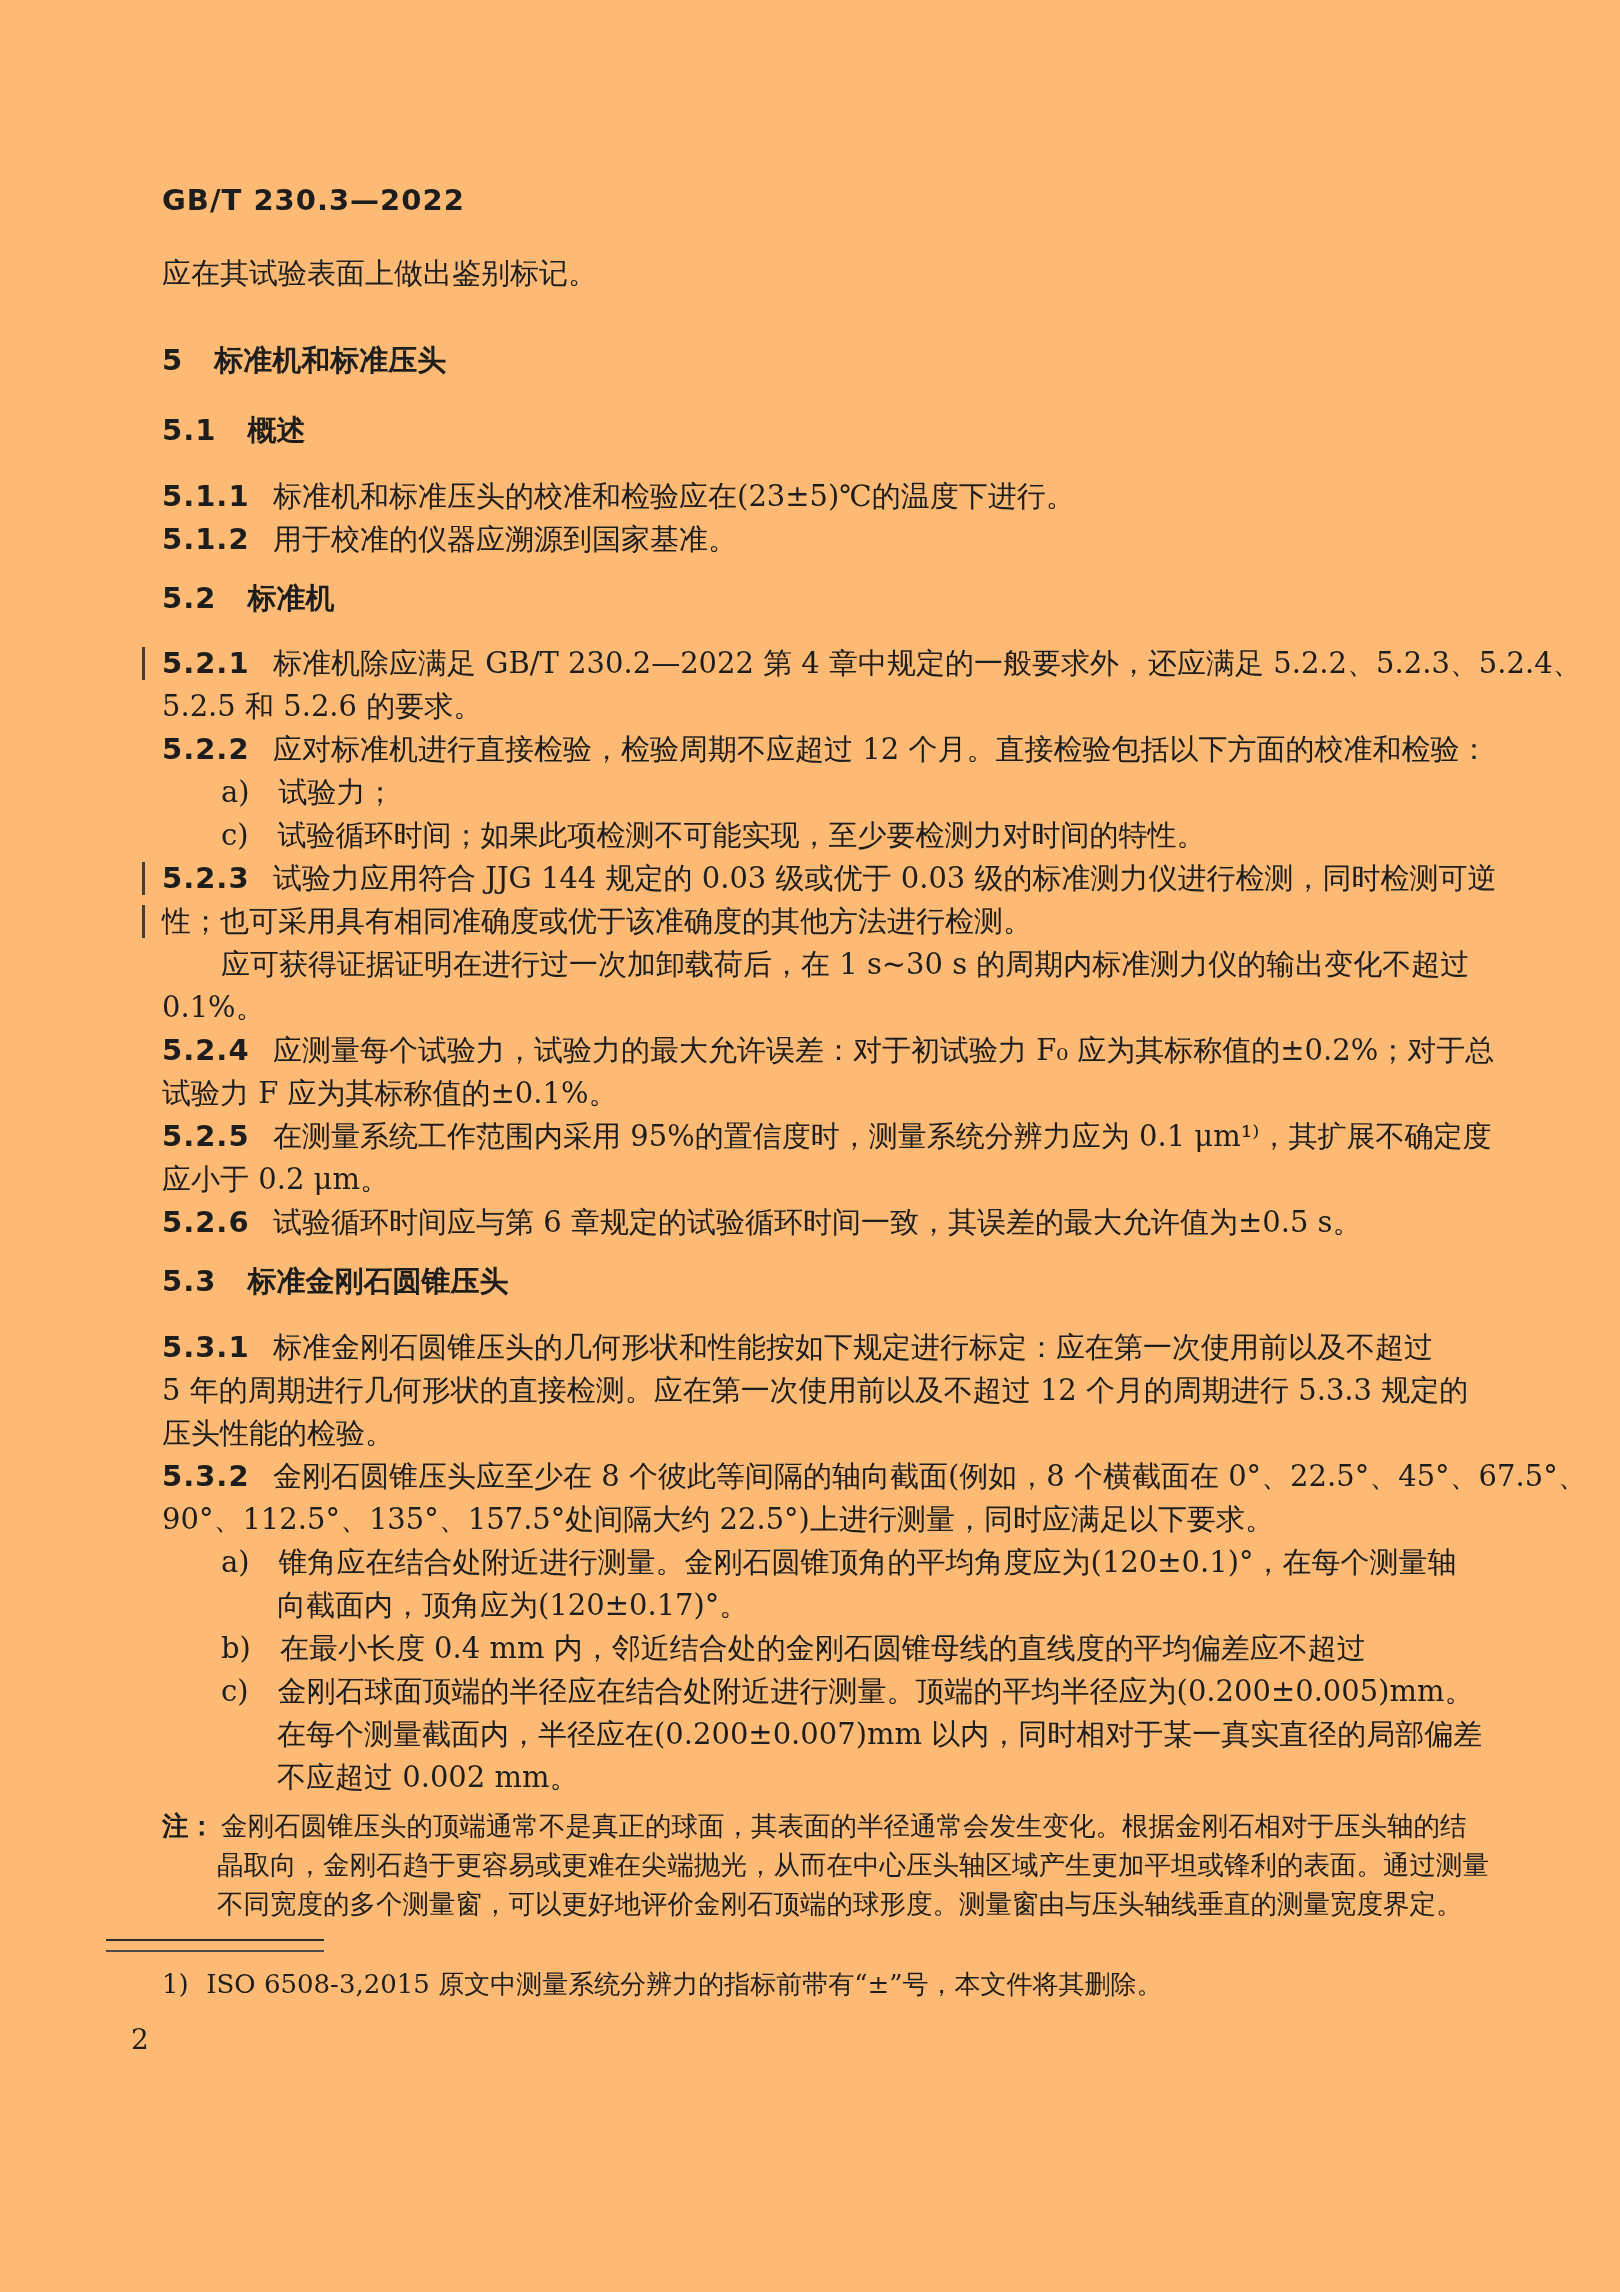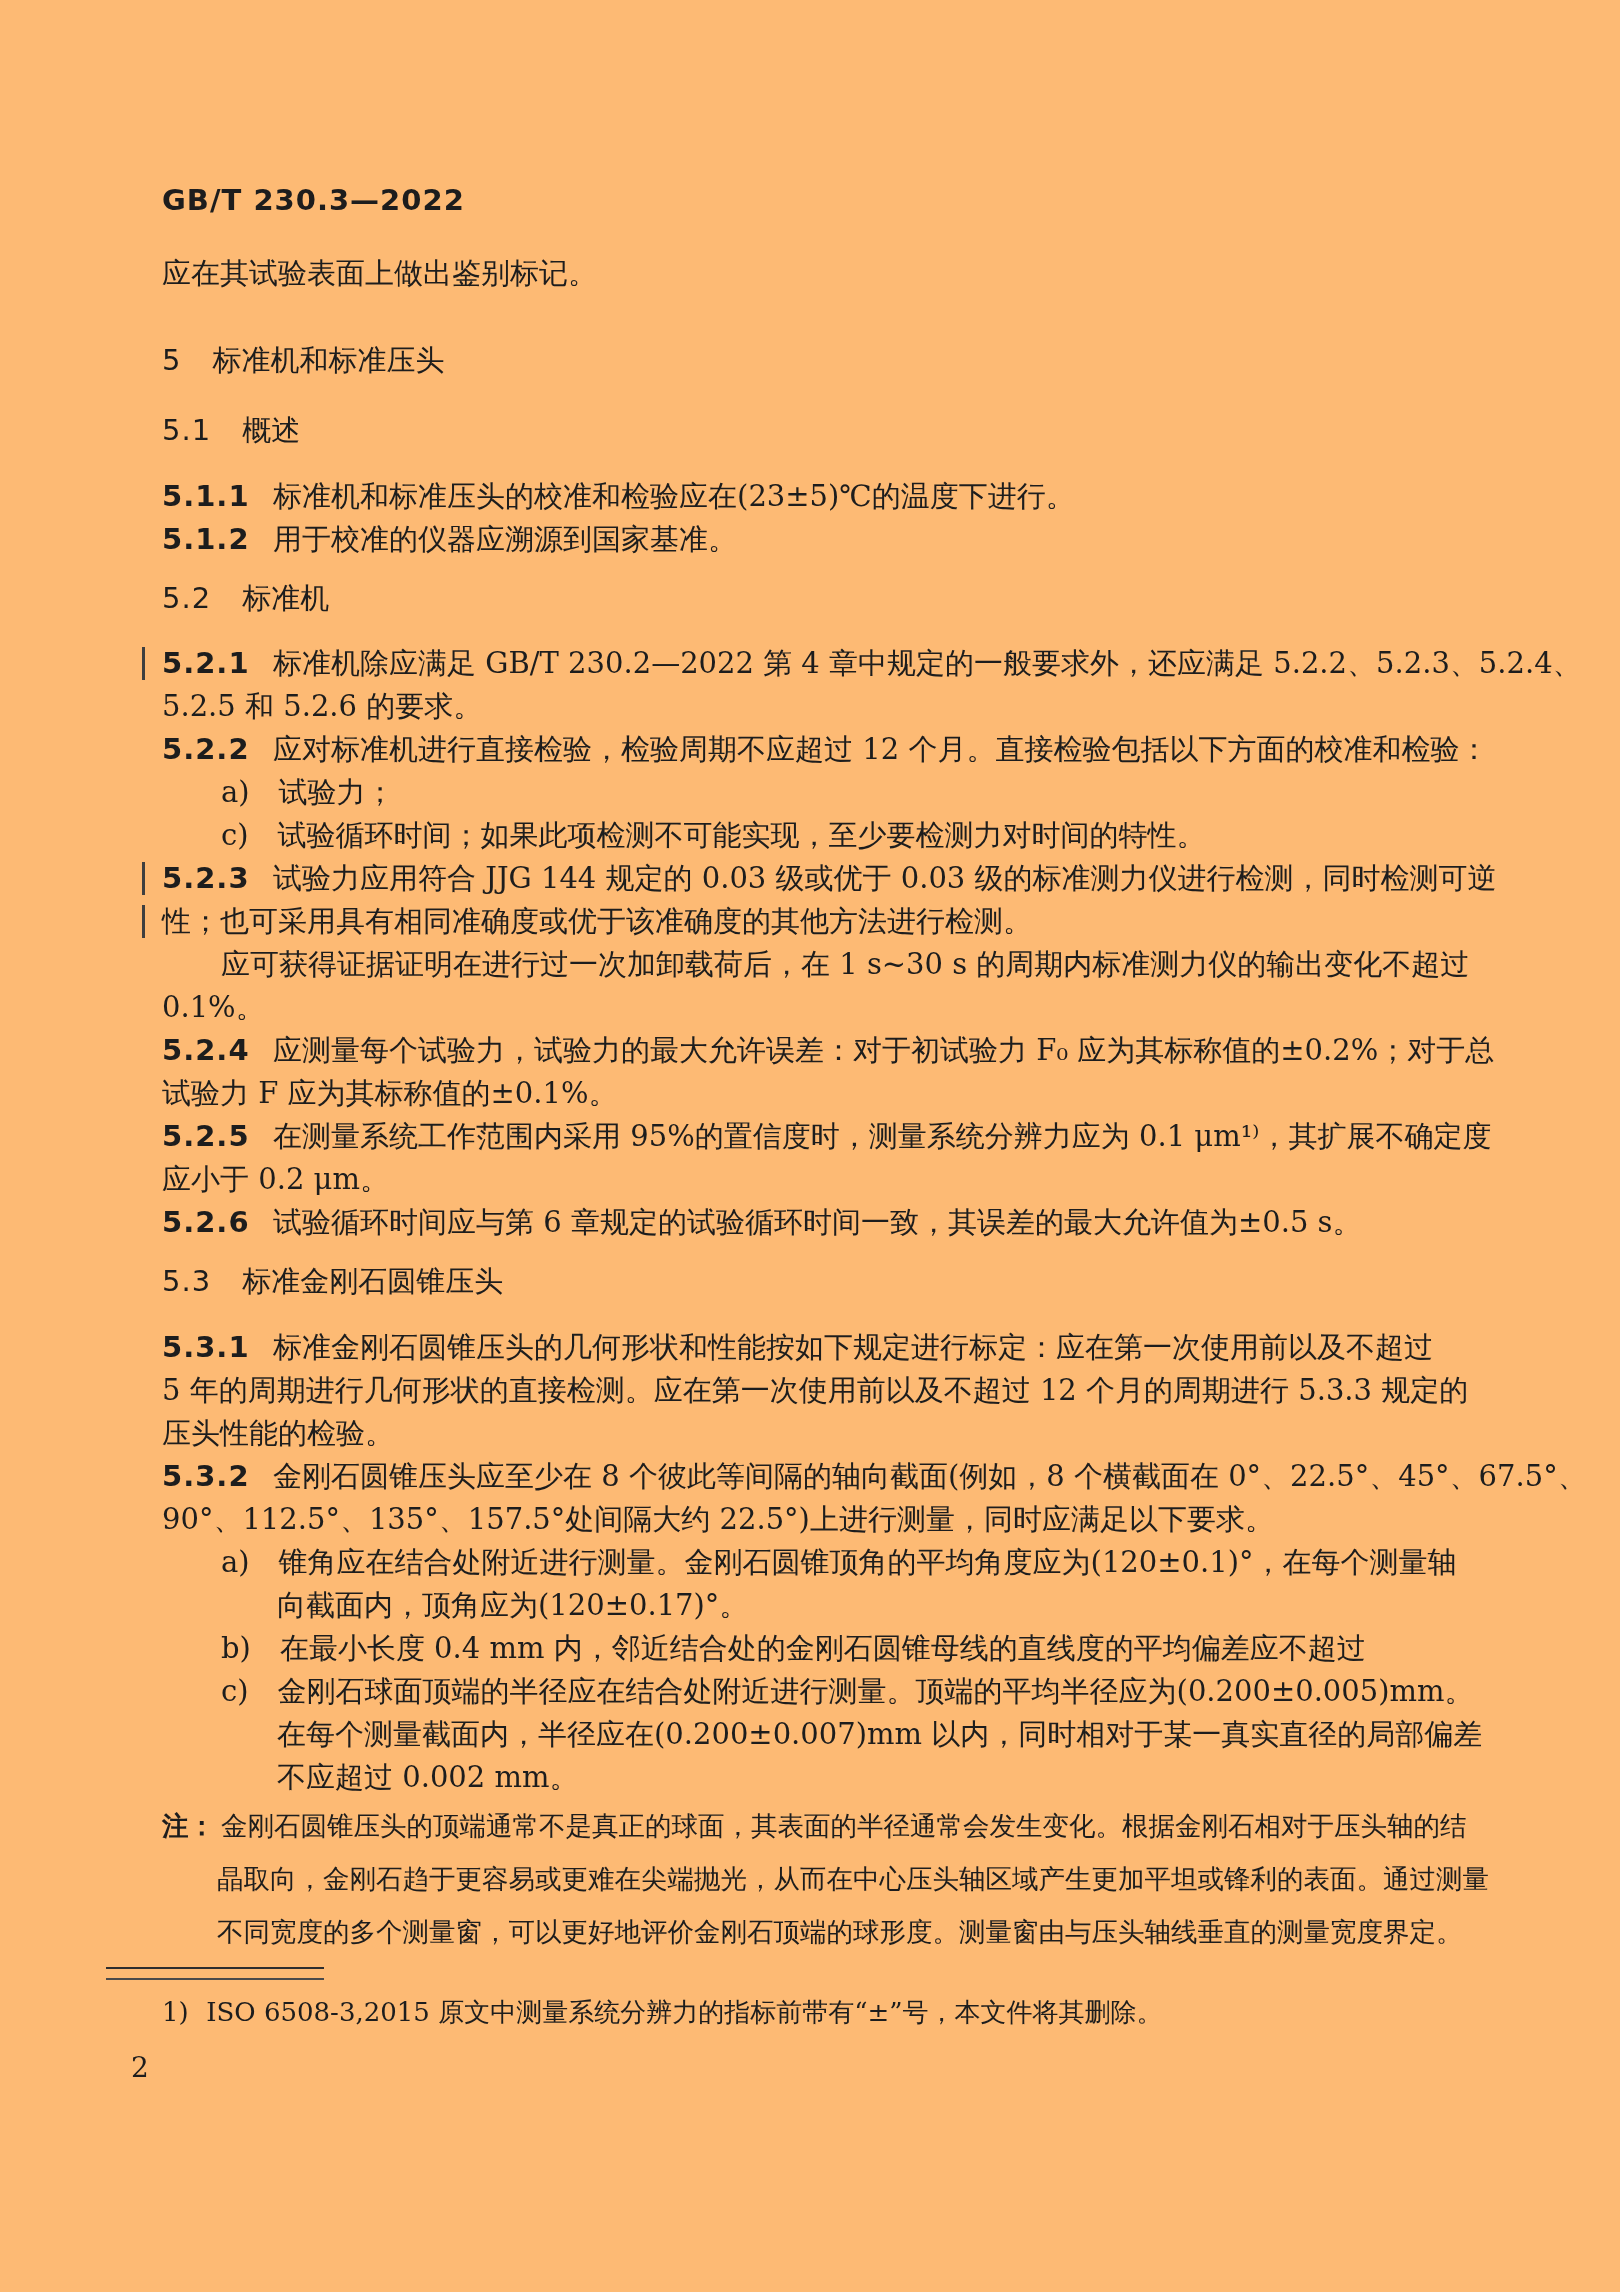--- a/index.html
+++ b/index.html
@@ -14,40 +14,40 @@
   }
   .content{padding:182px 142px 0 162px;}
   .std-header{
     font-family:"DejaVu Sans","Liberation Sans",sans-serif;
     font-weight:700;font-size:29px;line-height:37px;letter-spacing:1px;
   }
   .line{position:relative;font-size:29px;line-height:43px;white-space:nowrap;}
   .para{margin-top:33px;}
   .heading1,.heading2{
     font-family:"DejaVu Sans","Liberation Sans",sans-serif;
-    font-weight:400;line-height:41px;
+    font-weight:700;line-height:41px;
   }
   .heading1{margin-top:45px;margin-bottom:29px;}
   .heading2{margin-top:17px;margin-bottom:23.5px;}
   .heading1 .num,.heading2 .num{margin-right:31px;letter-spacing:1px;}
   .clause .num{
     font-family:"DejaVu Sans","Liberation Sans",sans-serif;
     font-weight:700;margin-right:23.5px;letter-spacing:1px;
   }
   .list-item{padding-left:59px;}
   .list-item .num{margin-right:29px;}
   .list-cont{padding-left:115px;}
   .indent{padding-left:59px;}
   .note-first,.note-cont{font-size:26.5px;line-height:39px;}
   .note-first{margin-top:7.8px;}
   .note-first .num{
     font-family:"DejaVu Sans","Liberation Sans",sans-serif;
     font-weight:700;margin-right:5.9px;
   }
-  .note-cont{padding-left:55px;margin-top:14px;}
+  .note-cont{padding-left:55px;}
   .change-bar{position:absolute;left:-19.6px;top:4.9px;height:33px;width:2.9px;background:#3f3f3f;}
   .footnote-sep{
     margin-top:15.7px;margin-left:-56px;width:218px;height:8.8px;
     border-top:2.9px solid #2e2e2e;border-bottom:2px solid #4a4a4a;
   }
   .footnote{margin-top:13.7px;font-size:26px;line-height:39px;white-space:nowrap;}
   .fn-marker{margin-right:17.6px;}
   .page-number{margin-top:17.6px;margin-left:-31px;font-size:28px;line-height:35px;}
 </style>
 </head>

